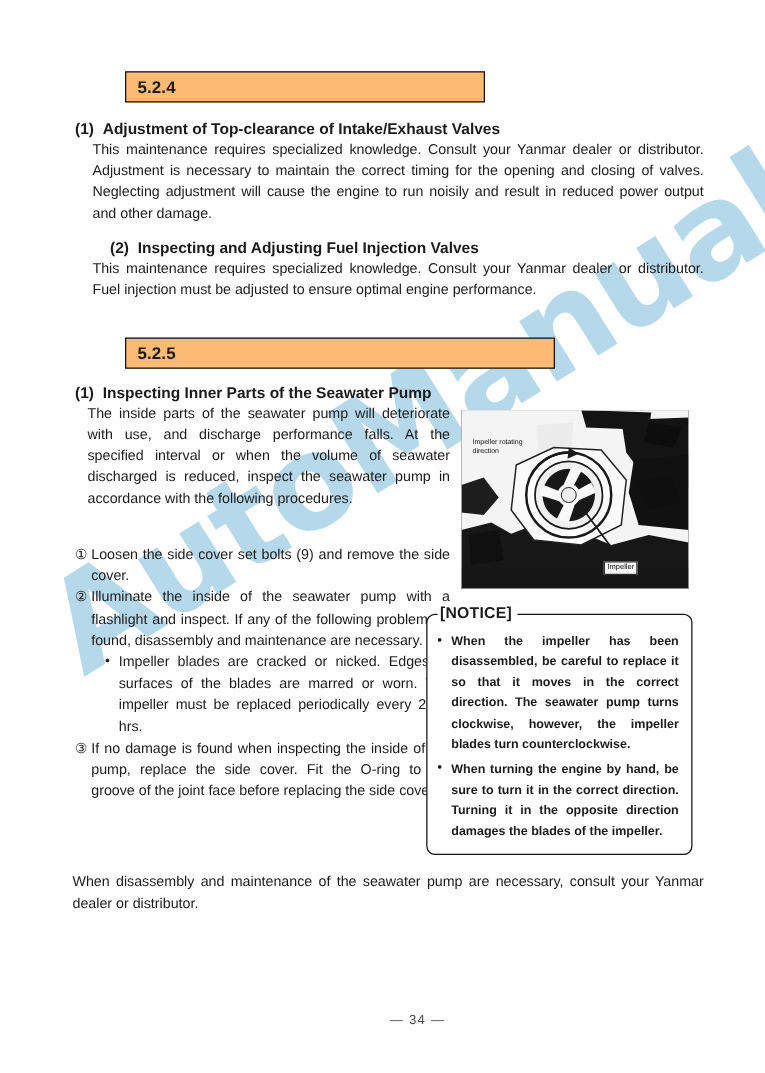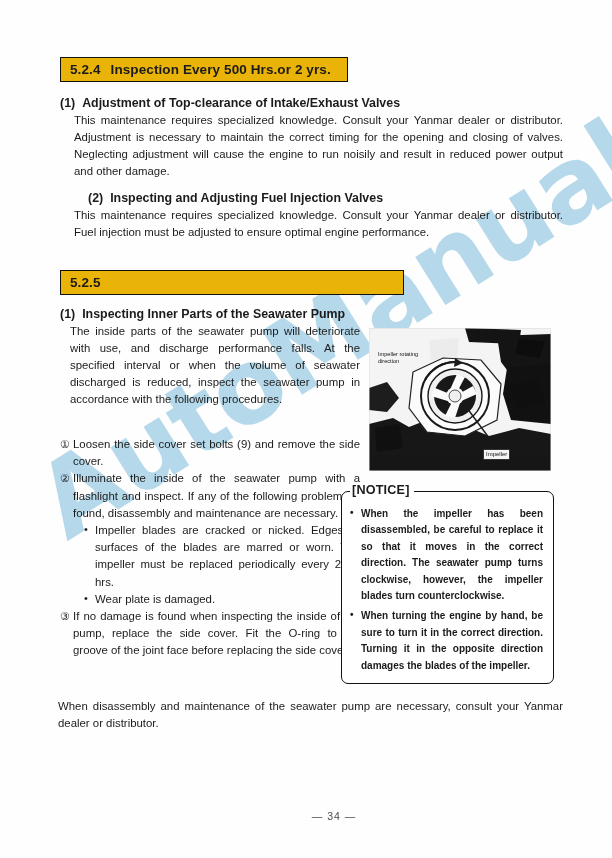--- a/index.html
+++ b/index.html
@@ -47,25 +47,26 @@
     transform: rotate(-32deg);
     transform-origin: left center;
     white-space: nowrap;
   }
 
   
   .section-box {
     position: absolute;
     border: 1.4px solid #111;
     box-sizing: border-box;
-    background: #eab308;
+    background: #fdba74;
     display: flex;
     align-items: center;
     padding: 0 9px;
     z-index: 8;
+    margin-left: 40px;
   }
   .section-box .sec-num {
     font-size: 13.5px;
     font-weight: 700;
     letter-spacing: .1px;
     white-space: nowrap;
   }
   .section-box .sec-title {
     font-size: 13.5px;
     font-weight: 700;
@@ -255,21 +256,20 @@
     margin-left: 28px;
   }
 </style>
 </head>
 <body>
 
 <div class="page">
 
   <div class="section-box" id="sec524">
     <span class="sec-num">5.2.4</span>
-    <span class="sec-title">Inspection Every 500 Hrs.or 2 yrs.</span>
   </div>
 
   <div class="subhead" id="sub1">
     <span class="lbl">(1)</span><span>Adjustment of Top-clearance of Intake/Exhaust Valves</span>
   </div>
   <div class="para" id="p1">
     <p>This maintenance requires specialized knowledge.  Consult your Yanmar dealer or distributor. Adjustment is necessary to maintain the correct timing for the opening and closing of valves. Neglecting adjustment will cause the engine to run noisily and result in reduced power output and other damage.</p>
   </div>
 
   <div class="subhead" id="sub2">
@@ -296,21 +296,20 @@
         <div class="step-body">
           <p>Loosen the side cover set bolts (9) and remove the side cover.</p>
         </div>
       </div>
       <div class="step">
         <div class="step-marker">②</div>
         <div class="step-body">
           <p>Illuminate the inside of the seawater pump with a flashlight and inspect.   If any of the following problems is found, disassembly and maintenance are necessary.</p>
           <ul class="bullets">
             <li>Impeller blades are cracked or nicked. Edges or surfaces of the blades are marred or worn.   The impeller must be replaced periodically every 2000 hrs.</li>
-            <li>Wear plate is damaged.</li>
           </ul>
         </div>
       </div>
       <div class="step">
         <div class="step-marker">③</div>
         <div class="step-body">
           <p>If no damage is found when inspecting the inside of the pump, replace the side cover. Fit the O-ring to the groove of the joint face before replacing the side cover.</p>
         </div>
       </div>
     </div>

